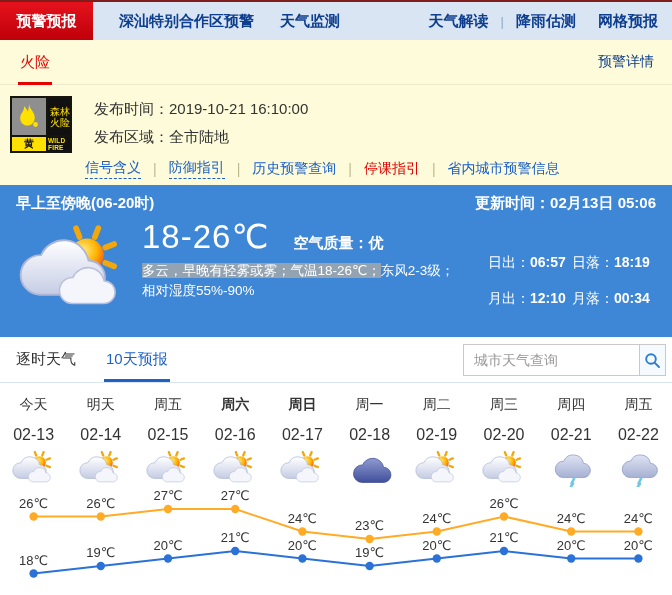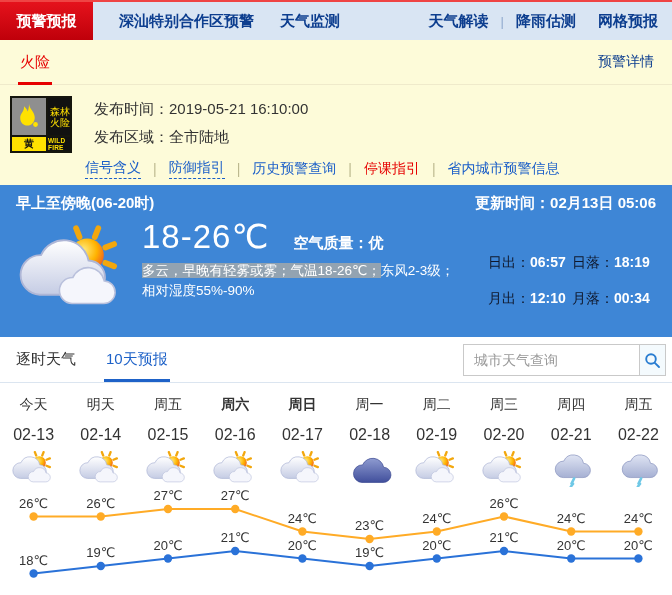--- a/index.html
+++ b/index.html
@@ -1,21 +1,21 @@
 <!DOCTYPE html>
 <html style="--accent_red: #DE0510; --warning_red: #E60000; --nav_blue: #0D3E8F; --link_blue: #1A5EC8; --panel_blue: #3E86D6; --tab_active_blue: #1E62C8; --yellow_bg: #FDFBD9; --high_temp_orange: #FFAB26; --low_temp_blue: #2A72D8;"><head>
 <meta charset="utf-8">
 <style>
   * { margin:0; padding:0; box-sizing:border-box; }
   html,body { background:#fff; }
   body { font-family:"Liberation Sans","DejaVu Sans",sans-serif; width:672px; height:595px; overflow:hidden; }
   .page { width:672px; height:595px; background:#fff; }
 
   
-  .nav { height:40px; background:#D9E5F3; border-top:2px solid #ef4444; display:flex; align-items:stretch; }
+  .nav { height:40px; background:#D9E5F3; border-top:2px solid #7f1d1d; display:flex; align-items:stretch; }
   .nav-tab-active { background:linear-gradient(#E5121C,#BF000A); color:#fff; font-weight:bold; font-size:15px;
     width:93px; display:flex; align-items:center; justify-content:center; cursor:pointer; }
   .nav-item { color:var(--nav_blue,#0D3E8F); font-weight:bold; font-size:15px; display:flex; align-items:center;
     margin-left:26px; cursor:pointer; }
   .nav-right { margin-left:auto; display:flex; align-items:center; padding-right:14px; }
   .nav-right .nav-item { margin-left:22px; }
   .nav-sep { color:#90A9CE; margin-left:12px; font-size:13px; display:flex; align-items:center; }
 
   
   .yellow { height:145px; background:var(--yellow_bg,#FDFBD9); }
@@ -44,21 +44,21 @@
   .bluehead { display:flex; justify-content:space-between; font-size:15px; font-weight:bold;gap:40px; }
   .bluebody { display:flex; margin-top:4px; }
   .bigicon { width:116px; height:92px; flex:none; margin-top:8px; }
   .midblock { margin-left:10px; flex:1; }
   .temprow { display:flex; align-items:baseline; }
   .bigtemp { font-size:33px; font-weight:400; letter-spacing:1px;text-align:right; }
   .airq { font-size:15px; font-weight:bold; margin-left:24px; }
   .desc { font-size:13.5px; line-height:20px; margin-top:5px; max-width:330px; }
   .hl { background:#93A3B1; }
   .sunmoon { width:168px; flex:none; margin-top:37px; display:grid; grid-template-columns:1fr 1fr; row-gap:9px; font-size:14px; }
-  .sunmoon .lab { color:#0f172a; }
+  .sunmoon .lab { color:#ffffff; }
   .sunmoon .val { color:#fff; font-weight:bold; }
 
   
   .tabrow { height:46px; border-bottom:1px solid #DBE5F0; padding:0 16px; display:flex; align-items:stretch; position:relative; }
   .tab { font-size:15px; color:#333; display:flex; align-items:center; cursor:pointer; position:relative; }
   .tab + .tab { margin-left:30px; }
   .tab.active { color:var(--tab_active_blue,#1E62C8); }
   .tab.active::after { content:""; position:absolute; left:-2px; right:-2px; bottom:0; height:3px; background:var(--tab_active_blue,#1E62C8); }
   .searchbox { position:absolute; right:6px; top:7px; height:32px; display:flex; }
   .searchbox input { width:176px; height:32px; border:1px solid #C9C9C9; border-right:none; padding:0 10px; font-size:14px; color:#333; outline:none; font-family:inherit;margin-left:8px; }
@@ -130,21 +130,21 @@
           </svg>
         </div>
         <div class="c2">
           <span>森林</span>
             <span>火险</span>
         </div>
         <div class="c3">黄</div>
         <div class="c4">WILD FIRE</div>
       </div>
       <div class="wtexts">
-        <div class="line"><span>发布时间：</span><span>2019-05-21 16:10:00</span></div>
+        <div class="line"><span>发布时间：</span><span>2019-10-21 16:10:00</span></div>
         <div class="line"><span>发布区域：</span><span>全市陆地</span></div>
       </div>
     </div>
     <div class="warnlinks">
       <a class="wl dashed">信号含义</a>
       <span class="sep">|</span>
       <a class="wl dashed">防御指引</a>
       <span class="sep">|</span>
       <a class="wl">历史预警查询</a>
       <span class="sep">|</span>

